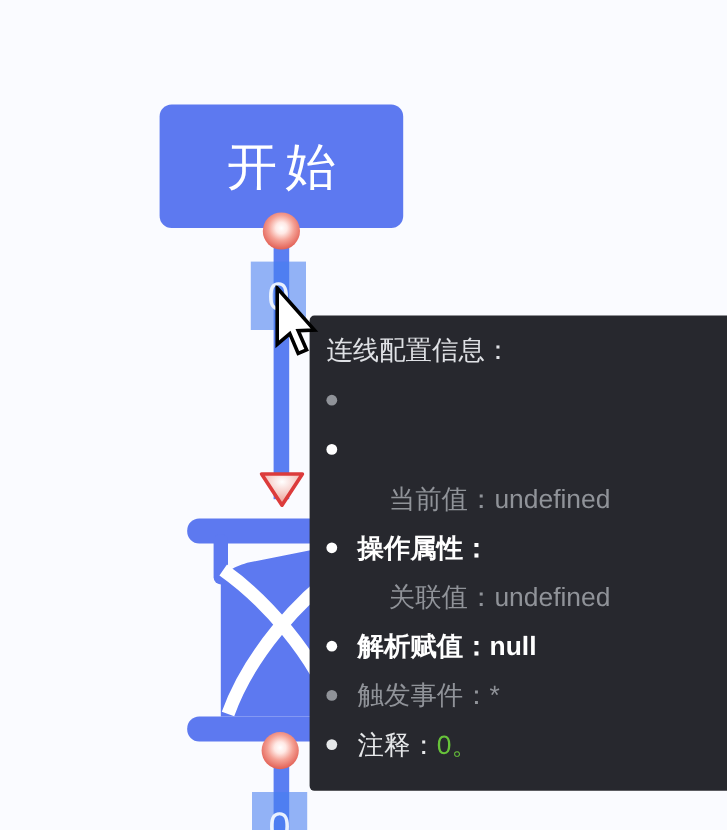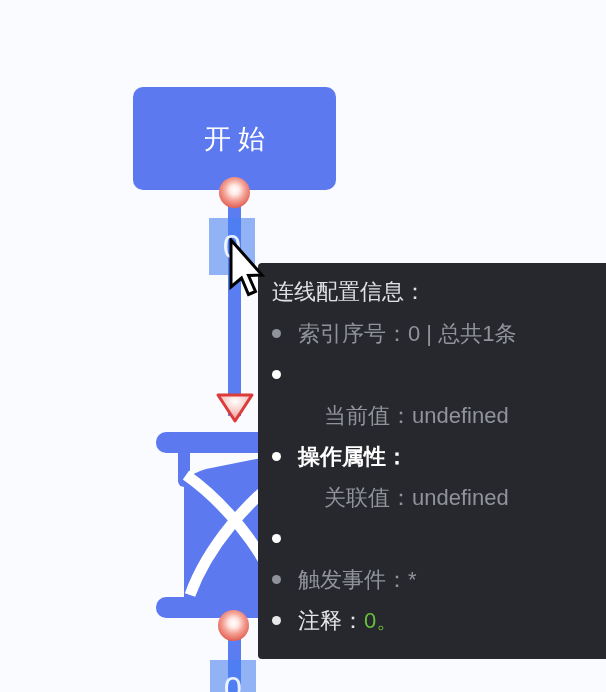--- a/index.html
+++ b/index.html
@@ -4,21 +4,21 @@
 <style>
   html,body{margin:0;padding:0;width:606px;height:692px;overflow:hidden;
     font-family:"Liberation Sans","DejaVu Sans",sans-serif;}
   body{background:#fafbff;position:relative;}
 
   
   .canvas{position:absolute;inset:0;}
 
   .start-node{position:absolute;left:133px;top:87px;width:203px;height:103px;
     background:#5d79f0;border-radius:10px;display:flex;align-items:center;justify-content:center;}
-  .start-node .node-label{color:#ffffff;font-size:27px;letter-spacing:7px;text-indent:7px;}
+  .start-node .node-label{color:#ffffff;font-size:42px;letter-spacing:7px;text-indent:7px;}
 
   .edge-line{position:absolute;width:13px;background:#5a7ef2;z-index:1;}
   .edge-line.seg1{left:228px;top:198px;height:218px;}
   .edge-line.seg2{left:228px;top:630px;height:62px;}
 
   .edge-label{position:absolute;width:46px;height:57px;background:rgba(70,125,240,0.58);
     display:flex;align-items:center;justify-content:center;z-index:2;}
   .edge-label.l1{left:209px;top:218px;}
   .edge-label.l2{left:210px;top:660px;}
   .edge-label .digit{color:rgba(245,250,255,0.92);font-size:33px;}
@@ -95,21 +95,20 @@
   <div class="edge-label l2">
     <span class="digit">0</span>
   </div>
 </div>
 
 <div class="tooltip">
   <div class="tooltip-title">连线配置信息：</div>
 
   <div class="trow dim">
     <span class="bullet"></span>
-    <span>索引序号：0 | 总共1条</span>
   </div>
 
   <div class="trow boldw">
     <span class="bullet"></span>
   </div>
 
   <div class="trow dim indent">
     <span>当前值：undefined</span>
   </div>
 
@@ -117,20 +116,21 @@
     <span class="bullet"></span>
     <span>操作属性：</span>
   </div>
 
   <div class="trow dim indent">
     <span>关联值：undefined</span>
   </div>
 
   <div class="trow boldw">
     <span class="bullet"></span>
+    <span>解析赋值：null</span>
   </div>
 
   <div class="trow dim">
     <span class="bullet"></span>
     <span>触发事件：*</span>
   </div>
 
   <div class="trow normalw">
     <span class="bullet"></span>
     <span>注释：</span><span class="green">0。</span>

